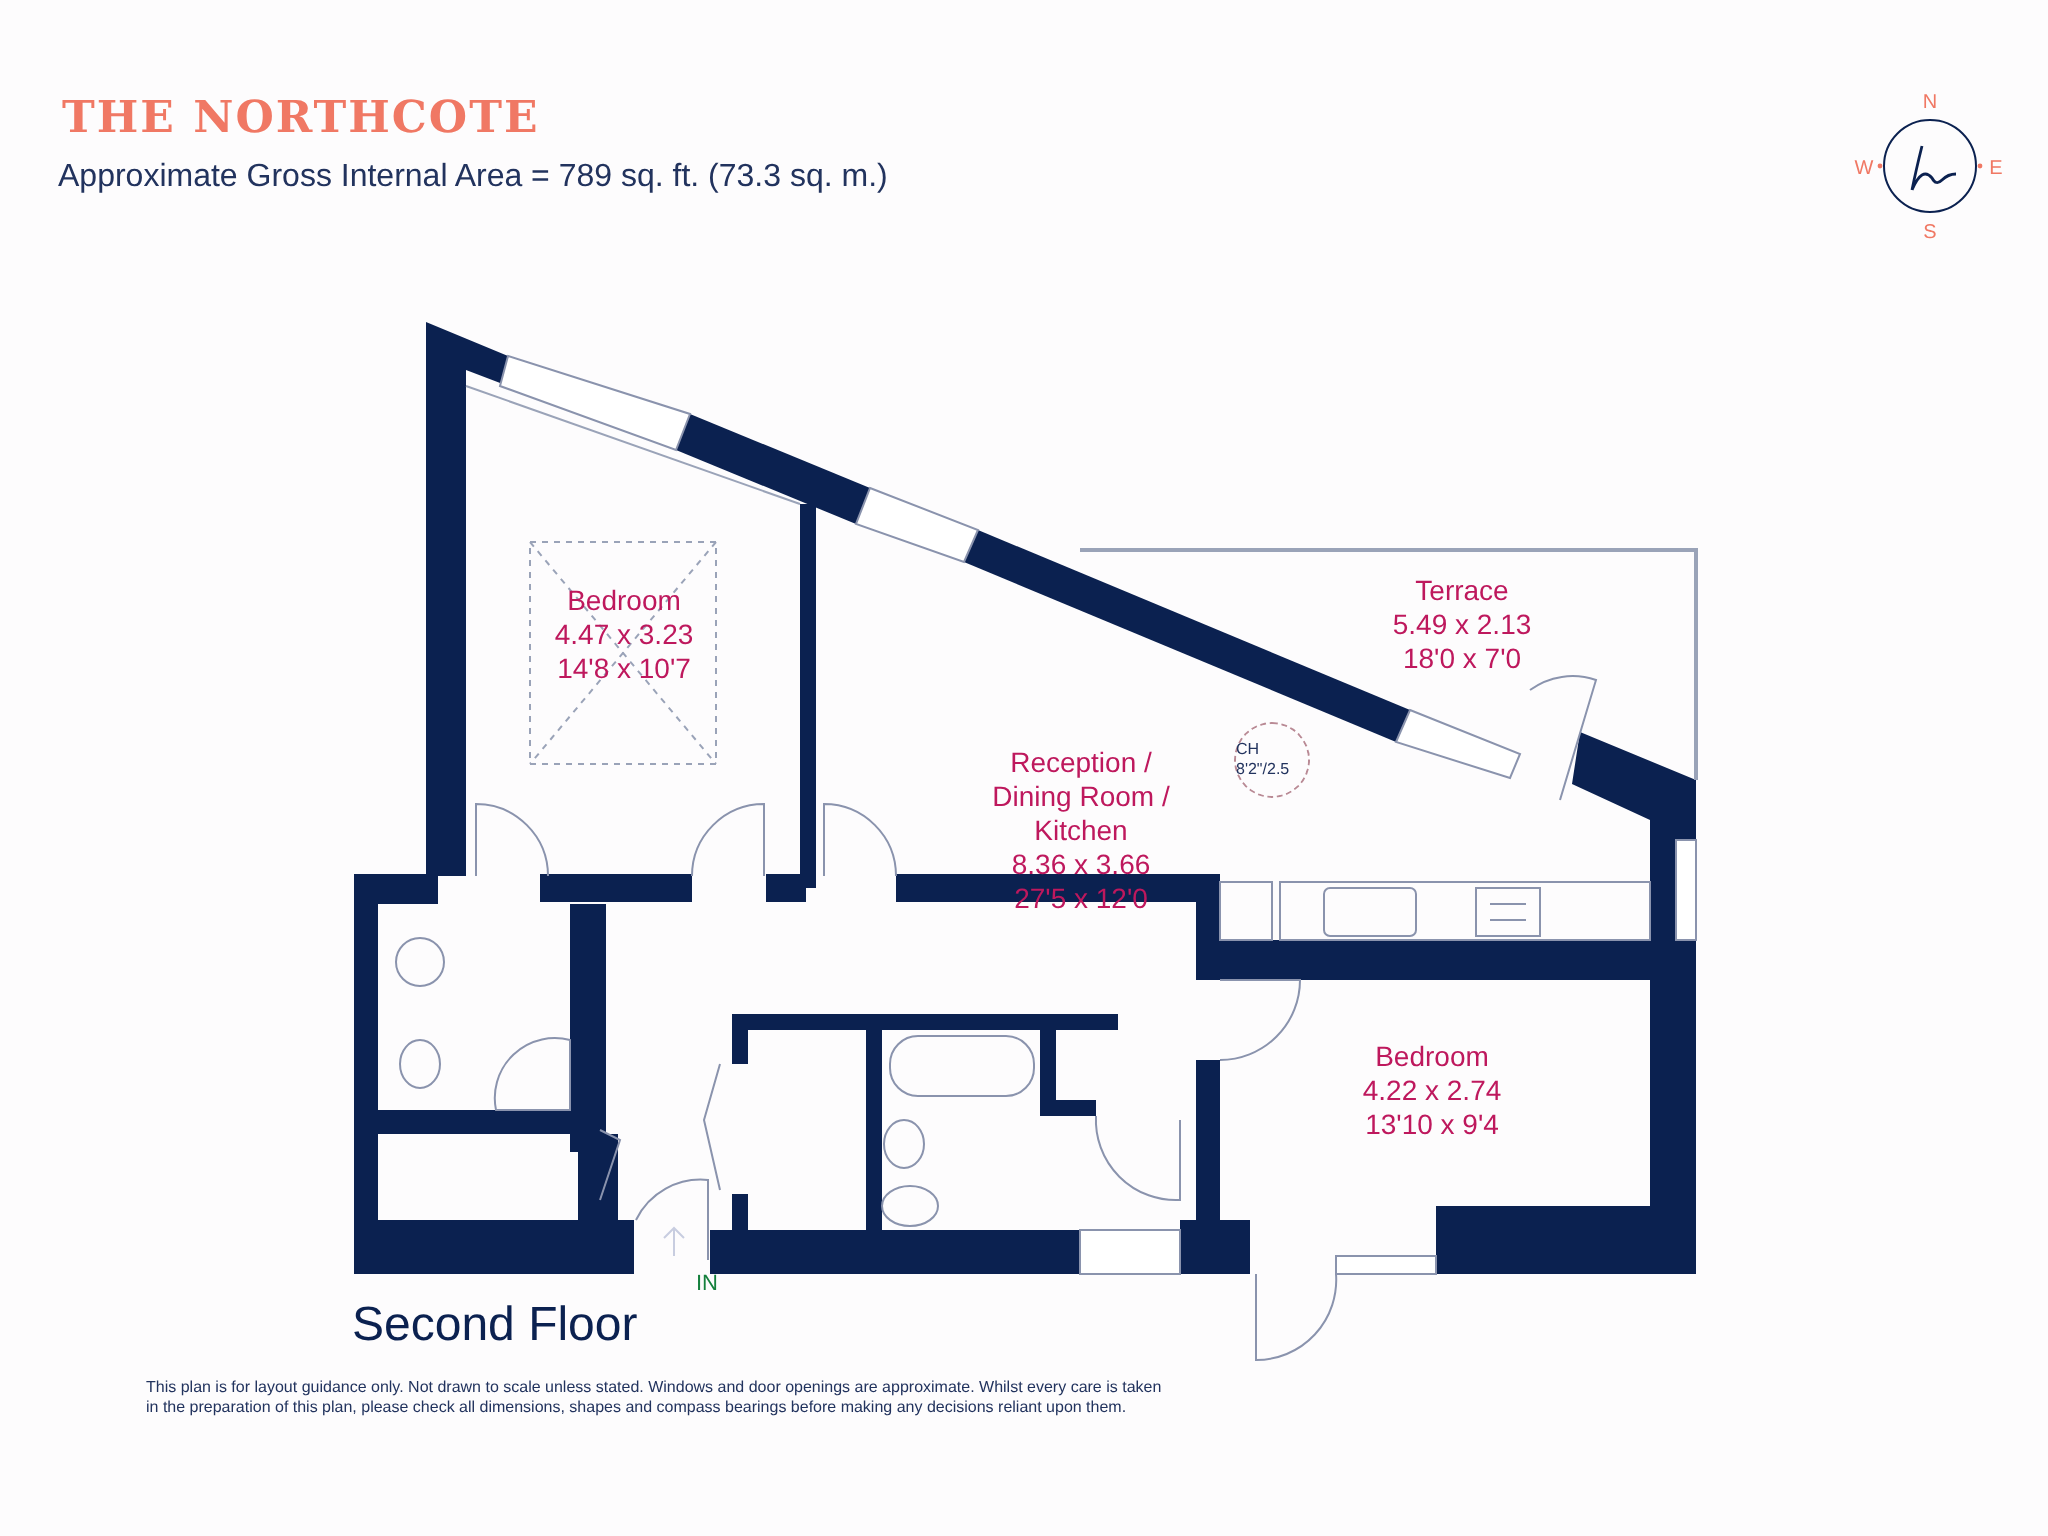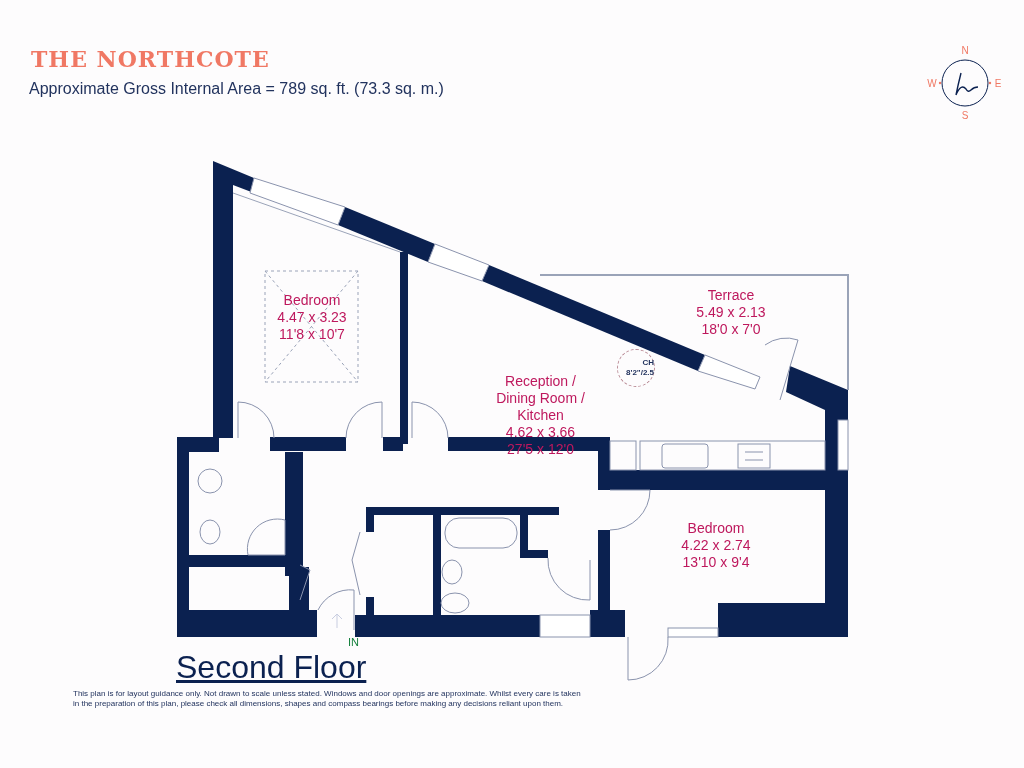--- a/index.html
+++ b/index.html
@@ -1,25 +1,25 @@
 <!DOCTYPE html>
 <html><head>
 <meta charset="utf-8">
 <style>
   html,body{margin:0;padding:0;background:#fdfcfd;}
   body{width:1024px;height:768px;position:relative;overflow:hidden;font-family:"Liberation Sans",sans-serif;color:#0b2150;}
   .title{position:absolute;left:31px;top:46px;font-family:"DejaVu Serif",serif;font-weight:bold;font-size:22px;letter-spacing:1px;color:#f07864;}
   .area{position:absolute;left:29px;top:80px;font-size:16px;color:#22335e;}
   .compass{position:absolute;left:925px;top:43px;width:80px;height:80px;}
   .plan{position:absolute;left:0;top:0;}
-  .floor-label{position:absolute;left:176px;top:649px;font-size:32px;color:#0b2150;text-decoration:underline;}
+  .floor-label{position:absolute;left:176px;top:649px;font-size:24px;color:#0b2150;}
   .in-label{position:absolute;left:348px;top:636px;font-size:11px;color:#15803d;}
   .disclaimer{position:absolute;left:28px;top:689px;font-size:8px;line-height:10px;color:#22335e;width:540px;margin-left:45px;}
   .room-label{position:absolute;text-align:center;font-size:14px;line-height:17px;color:#be185d;}
-  .ch{position:absolute;left:617px;top:349px;width:38px;height:38px;border:1px dashed #b98a95;border-radius:50%;font-size:8px;text-align:right;line-height:10px;color:#22335e;box-sizing:border-box;padding-top:8px;font-weight:bold;}
+  .ch{position:absolute;left:617px;top:361px;width:38px;height:38px;border:1px dashed #b98a95;border-radius:50%;font-size:8px;text-align:left;line-height:10px;color:#22335e;box-sizing:border-box;padding-top:8px;}
 </style>
 </head>
 <body>
 
 <div class="title">THE NORTHCOTE</div>
 <div class="area">Approximate Gross Internal Area  = 789 sq. ft. (73.3 sq. m.)</div>
 
 <svg class="compass" viewBox="0 0 80 80">
   <circle cx="40" cy="40" r="23" fill="none" stroke="#0b2150" stroke-width="1"></circle>
   <circle cx="15" cy="40" r="1.2" fill="#f07864"></circle>
@@ -119,28 +119,28 @@
     <ellipse cx="210" cy="532" rx="10" ry="12"></ellipse>
     <path d="M248 555 A30 30 0 0 1 285 520 L285 555 Z"></path>
   </g>
 
   <path d="M337 628 L337 614 M332 619 L337 614 L342 619" stroke="#c8cde0" stroke-width="1" fill="none"></path>
 </svg>
 
 <div class="room-label" style="left:262px;top:292px;width:100px;">
   <div>Bedroom</div>
   <div>4.47 x 3.23</div>
-  <div>11'8 x 10'7</div>
+  <div>14'8 x 10'7</div>
 </div>
 
 <div class="room-label" style="left:478px;top:325px;width:125px;margin-top:48px;">
   <div>Reception /</div>
   <div>Dining Room /</div>
   <div>Kitchen</div>
-  <div>4.62 x 3.66</div>
+  <div>8.36 x 3.66</div>
   <div>27'5 x 12'0</div>
 </div>
 
 <div class="room-label" style="left:681px;top:287px;width:100px;">
   <div>Terrace</div>
   <div>5.49 x 2.13</div>
   <div>18'0 x 7'0</div>
 </div>
 
 <div class="room-label" style="left:666px;top:520px;width:100px;">

